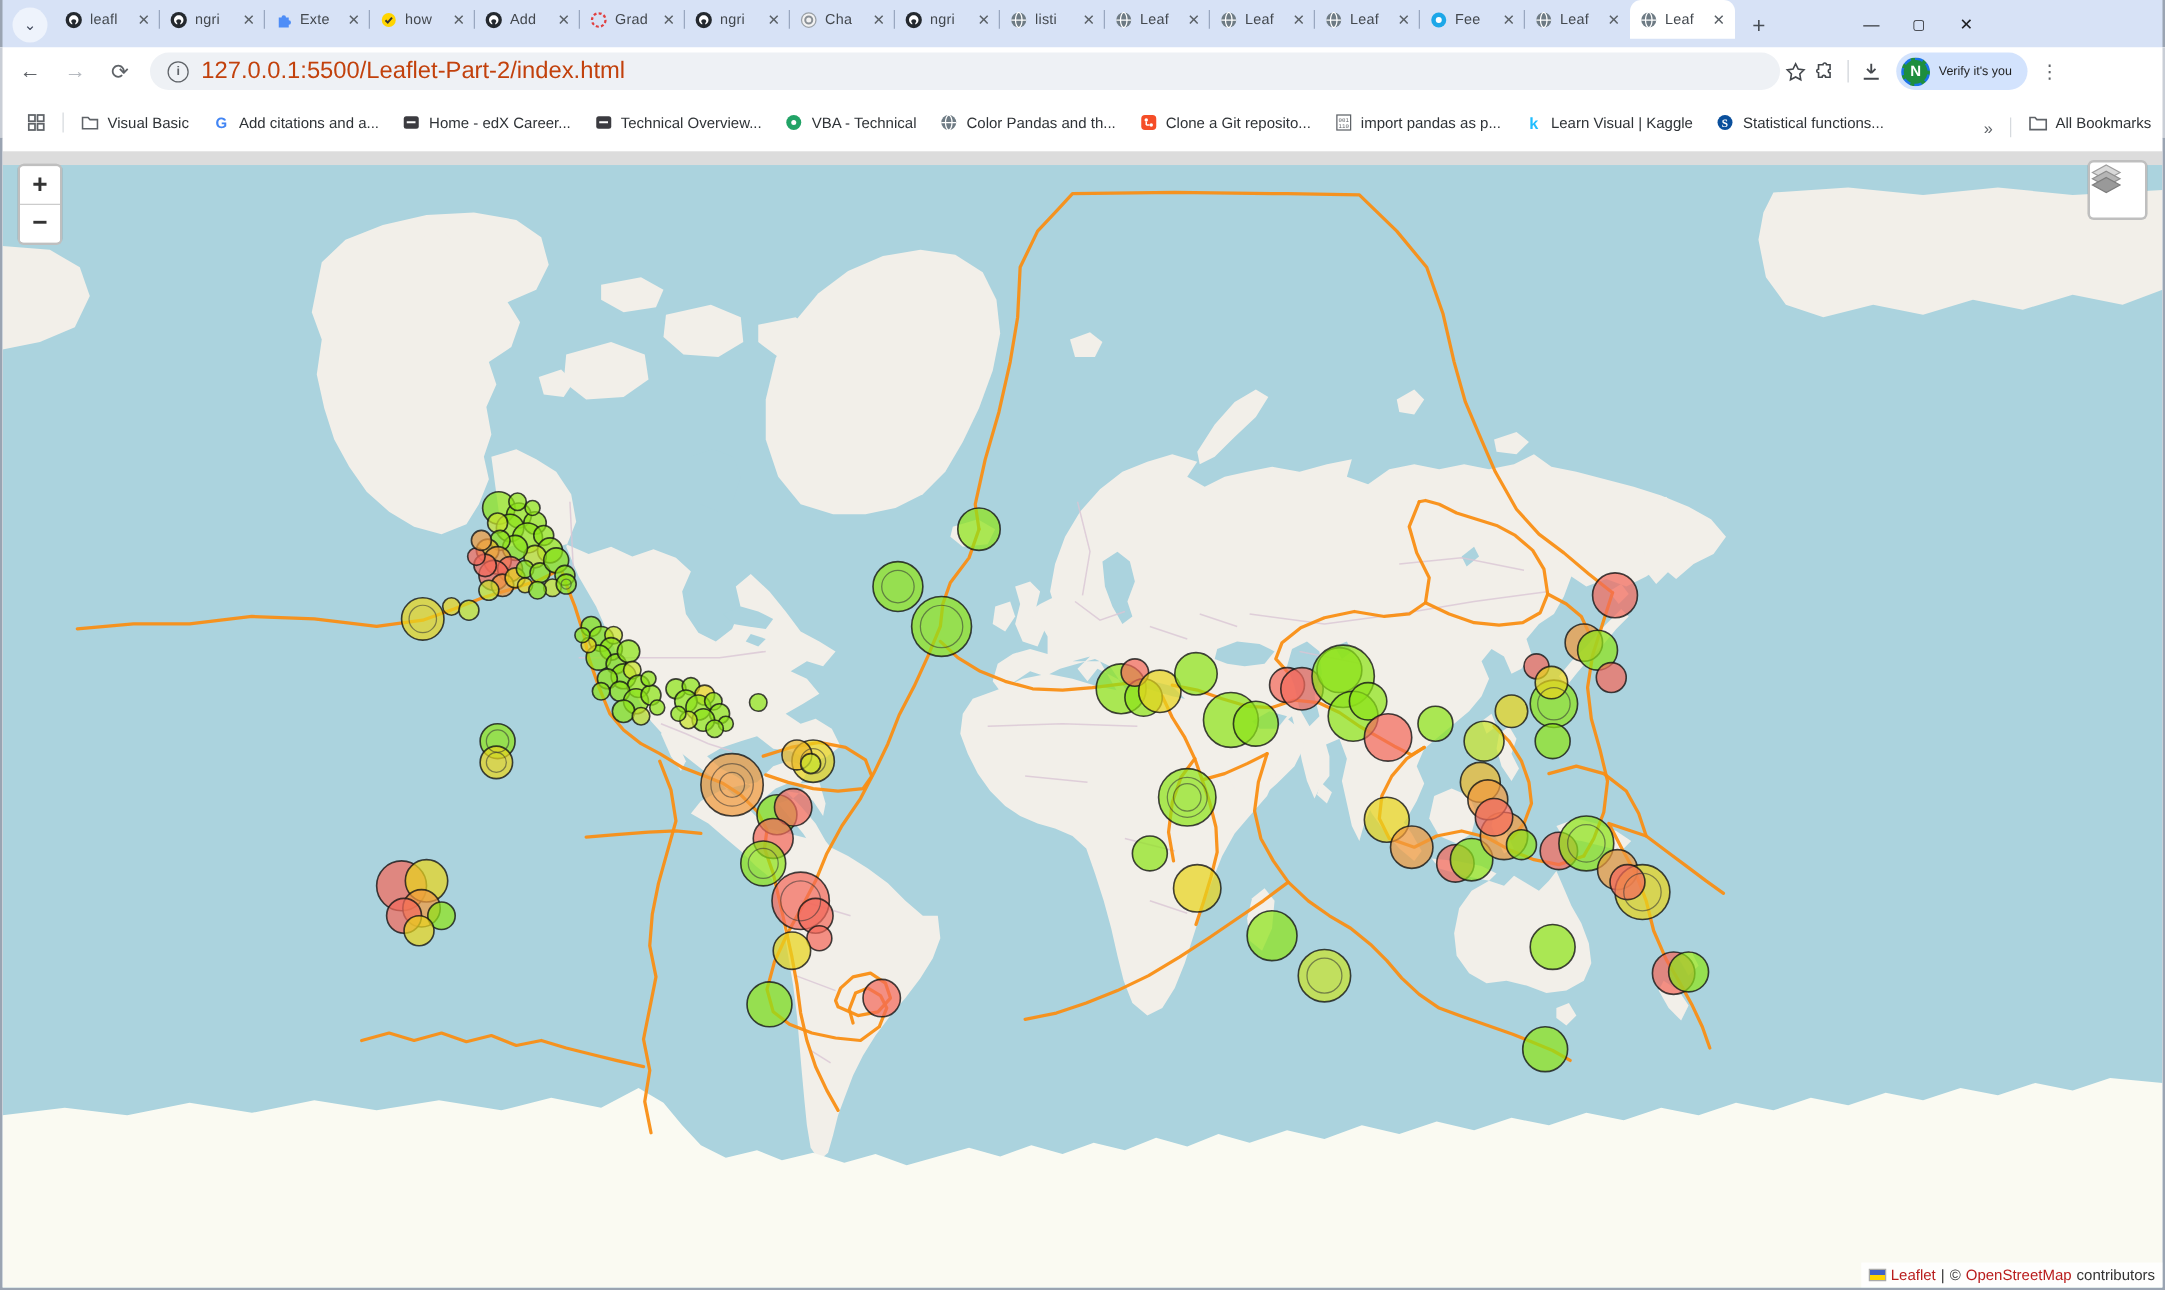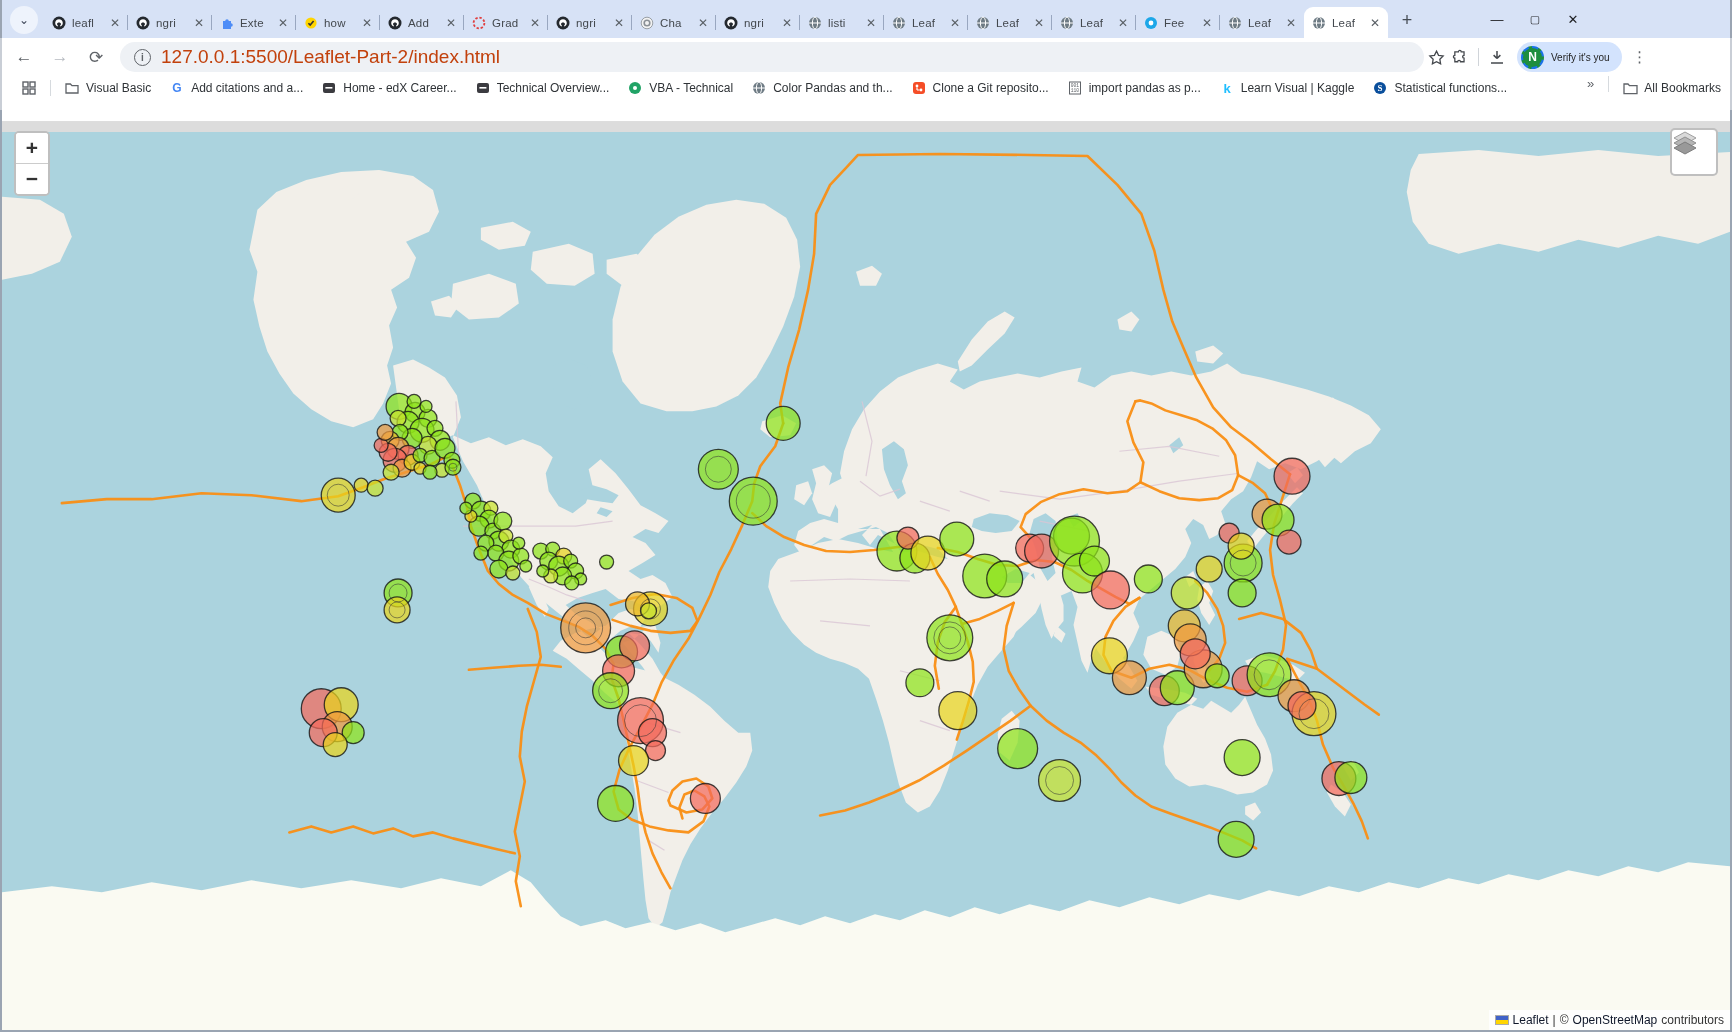--- a/index.html
+++ b/index.html
@@ -36,49 +36,49 @@
   .tb-ic{width:24px;height:24px;display:flex;align-items:center;justify-content:center;color:#44484d;flex:none}
   .tb-sep{width:1px;height:18px;background:#d0d4d9;margin:0 6px}
   .verify{height:30px;margin-left:8px;background:#d3e3fd;border-radius:16px;display:flex;align-items:center;
     gap:7px;padding:0 12px 0 4px;flex:none}
   .verify .avatar{width:23px;height:23px;border-radius:50%;background:#1e8e3e;color:#fff;font-size:12px;
     font-weight:bold;display:flex;align-items:center;justify-content:center;border:2px dashed #1a73e8;box-sizing:border-box}
   .verify .vlabel{font-size:10px;color:#1f1f1f}
   .dots{margin-left:10px;color:#5f6368;font-size:15px;letter-spacing:0;width:16px;text-align:center}
   
   .bookmarks{position:absolute;top:76px;left:0;width:1732px;height:34px;background:#fff;display:flex;
-    align-items:flex-start;box-sizing:border-box;border-left:2px solid #c9ced6;border-right:2px solid #c9ced6;padding-left:10px}
+    align-items:flex-end;box-sizing:border-box;border-left:2px solid #c9ced6;border-right:2px solid #c9ced6;padding-left:10px}
   .bm{display:flex;align-items:center;gap:6px;font-size:12px;color:#2f3337;padding:0 9px;height:24px;flex:none}
   .bm .bic{width:16px;height:16px;display:flex;align-items:center;justify-content:center}
   .bm-sep{width:1px;height:16px;background:#d6dade;margin:0 4px;flex:none}
   .bm-spacer{flex:1}
   .chev{font-size:13px;color:#5f6368;padding:0 10px}
   
   .mapwrap{position:absolute;top:110px;left:0;width:1732px;height:922px;background:#fff;overflow:hidden;
     box-sizing:border-box;border-left:2px solid #9aa4b2;border-right:2px solid #9aa4b2;border-bottom:2px solid #9aa4b2}
   .mapwrap svg{position:absolute;top:0;left:0}
   .zoomctl{position:absolute;top:21px;left:12px;width:32px;border:2px solid rgba(0,0,0,.25);border-radius:5px;
     background:#fff;overflow:hidden;z-index:5}
   .zoombtn{width:32px;height:30px;display:flex;align-items:center;justify-content:center;font-size:21px;
     font-weight:bold;color:#333;background:#fff;cursor:pointer}
   .zoombtn.zin{border-bottom:1px solid #ccc}
   .layerctl{position:absolute;top:18px;right:12px;width:44px;height:44px;border:2px solid rgba(0,0,0,.25);
     border-radius:5px;background:#fff;display:flex;align-items:center;justify-content:center;z-index:5}
   .attrib{position:absolute;right:0;bottom:0;background:rgba(255,255,255,.82);font-size:12px;color:#333;
     padding:3px 6px;z-index:5;display:flex;align-items:center;gap:4px;white-space:nowrap}
-  .attrib a{color:#0f172a;text-decoration:none}
+  .attrib a{color:#b91c1c;text-decoration:none}
   .uaflag{display:inline-block;width:14px;height:10px;background:linear-gradient(#4062c8 50%,#ffd500 50%);
     border:1px solid #aaa;box-sizing:border-box}
 </style>
 </head>
 <body>
 
 <div class="tabstrip">
   <div class="tabsearch">⌄</div>
-  <div id="tabs" style="display:flex;align-items:flex-end;height:38px">
+  <div id="tabs" style="display:flex;align-items:flex-start;height:38px">
       <div class="tab">
         <span class="fav">
           <svg width="14" height="14" viewBox="0 0 14 14">
             <circle cx="7" cy="7" r="6.5" fill="#24292f"></circle>
             <path d="M7 3.2c-2.1 0-3.8 1.7-3.8 3.8 0 1.7 1.1 3.1 2.6 3.6v-1.3c-.5-.3-.8-.7-.8-1.2 0-1 .9-1.7 2-1.7s2 .7 2 1.7c0 .5-.3.9-.8 1.2v1.3c1.5-.5 2.6-1.9 2.6-3.6 0-2.1-1.7-3.8-3.8-3.8z" fill="#fff"></path>
           </svg>
         </span>
         <span class="label">leafl</span>
         <span class="close">✕</span>
         <span class="sep"></span>

